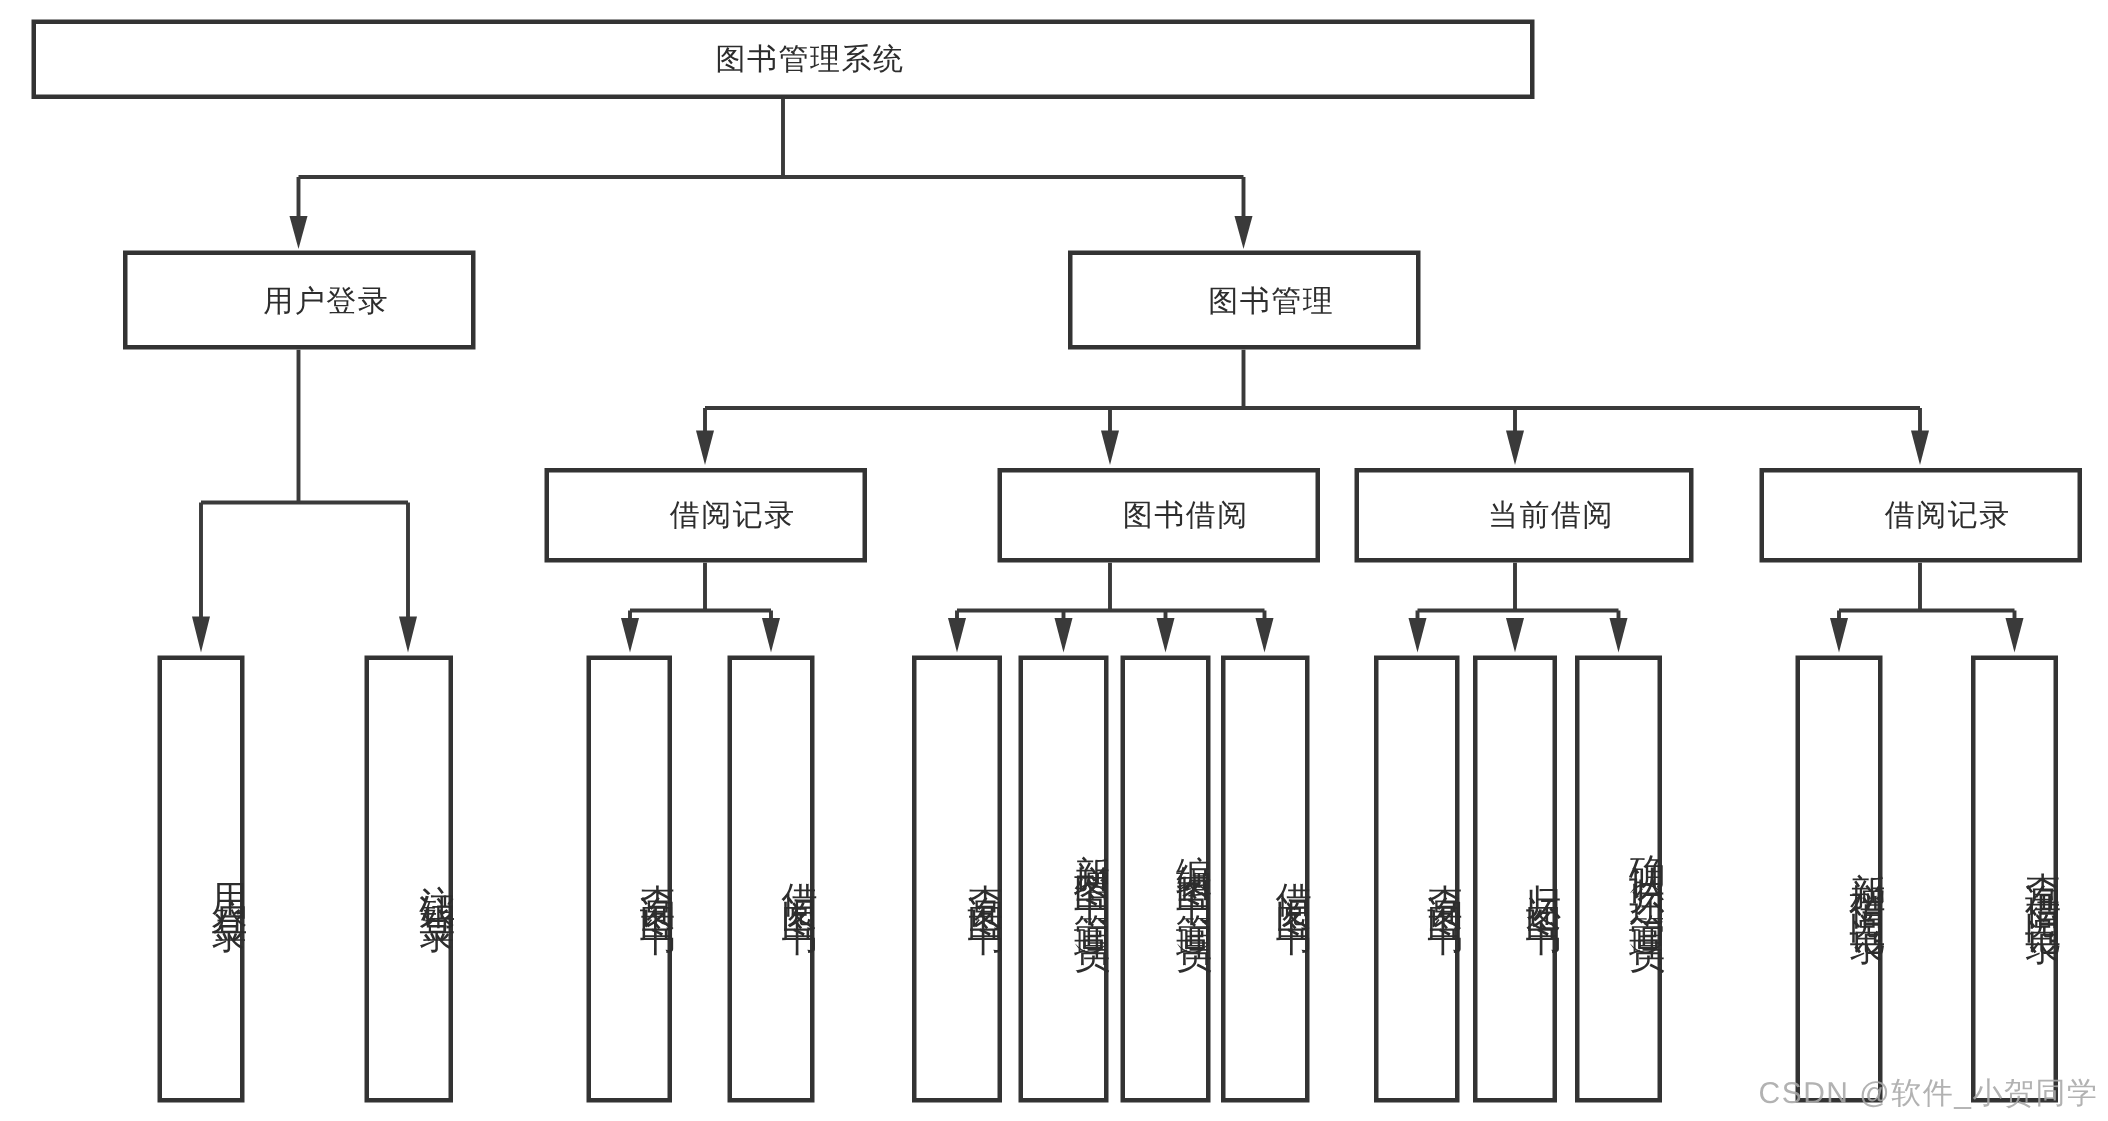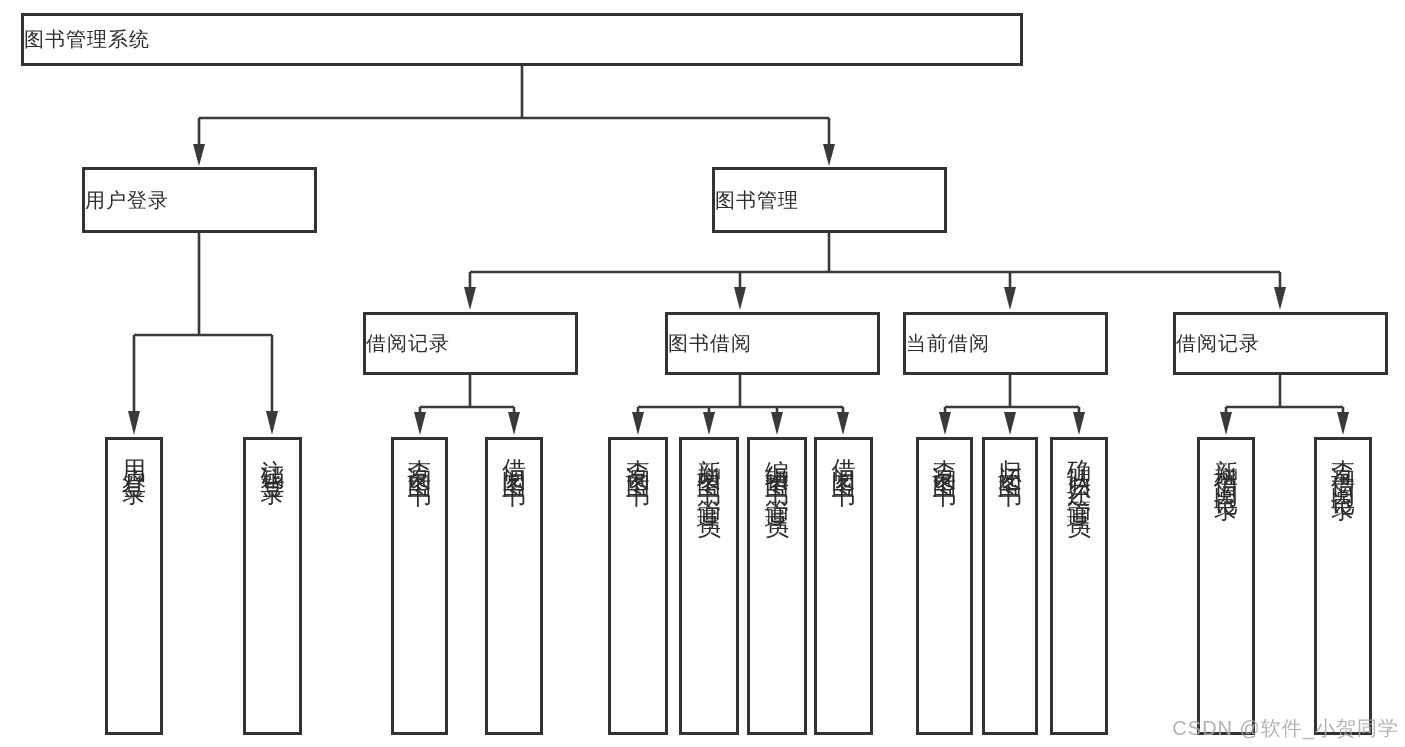--- a/index.html
+++ b/index.html
@@ -37,42 +37,43 @@
     stroke:none;
   }
   .node{
     position:absolute;
     box-sizing:border-box;
     background:var(--background);
     border:3px solid var(--border);
     color:var(--text);
     display:flex;
     align-items:center;
-    justify-content:flex-start;
+    justify-content:center;
     z-index:1;
+    padding-left:36px;
   }
   .node.h{
     font-size:20px;
     letter-spacing:1px;
     white-space:nowrap;
   }
   .node.v{
     font-size:24px;
     writing-mode:vertical-lr;
     text-orientation:mixed;
     letter-spacing:8px;
     line-height:1.0;
   }
   
   .n-root        {left:21px;  top:13px;  width:1002px; height:53px;}
   .n-user-login  {left:82px;  top:167px; width:235px;  height:66px;}
   .n-book-mgmt   {left:712px; top:167px; width:235px;  height:66px;}
   .n-l3-a        {left:363px; top:312px; width:215px;  height:63px;}
   .n-l3-b        {left:633px; top:312px; width:215px;  height:63px;margin-left:32px;}
-  .n-l3-c        {left:903px; top:312px; width:205px;  height:63px;}
+  .n-l3-c        {left:903px; top:312px; width:226px;  height:63px;}
   .n-l3-d        {left:1173px;top:312px; width:215px;  height:63px;}
   
   .leaf{top:437px;height:298px;}
   .n-leaf-0 {left:105px;  width:58px;}
   .n-leaf-1 {left:243px;  width:59px;}
   .n-leaf-2 {left:391px;  width:57px;}
   .n-leaf-3 {left:485px;  width:58px;}
   .n-leaf-4 {left:608px;  width:60px;}
   .n-leaf-5 {left:679px;  width:60px;}
   .n-leaf-6 {left:747px;  width:60px;}

